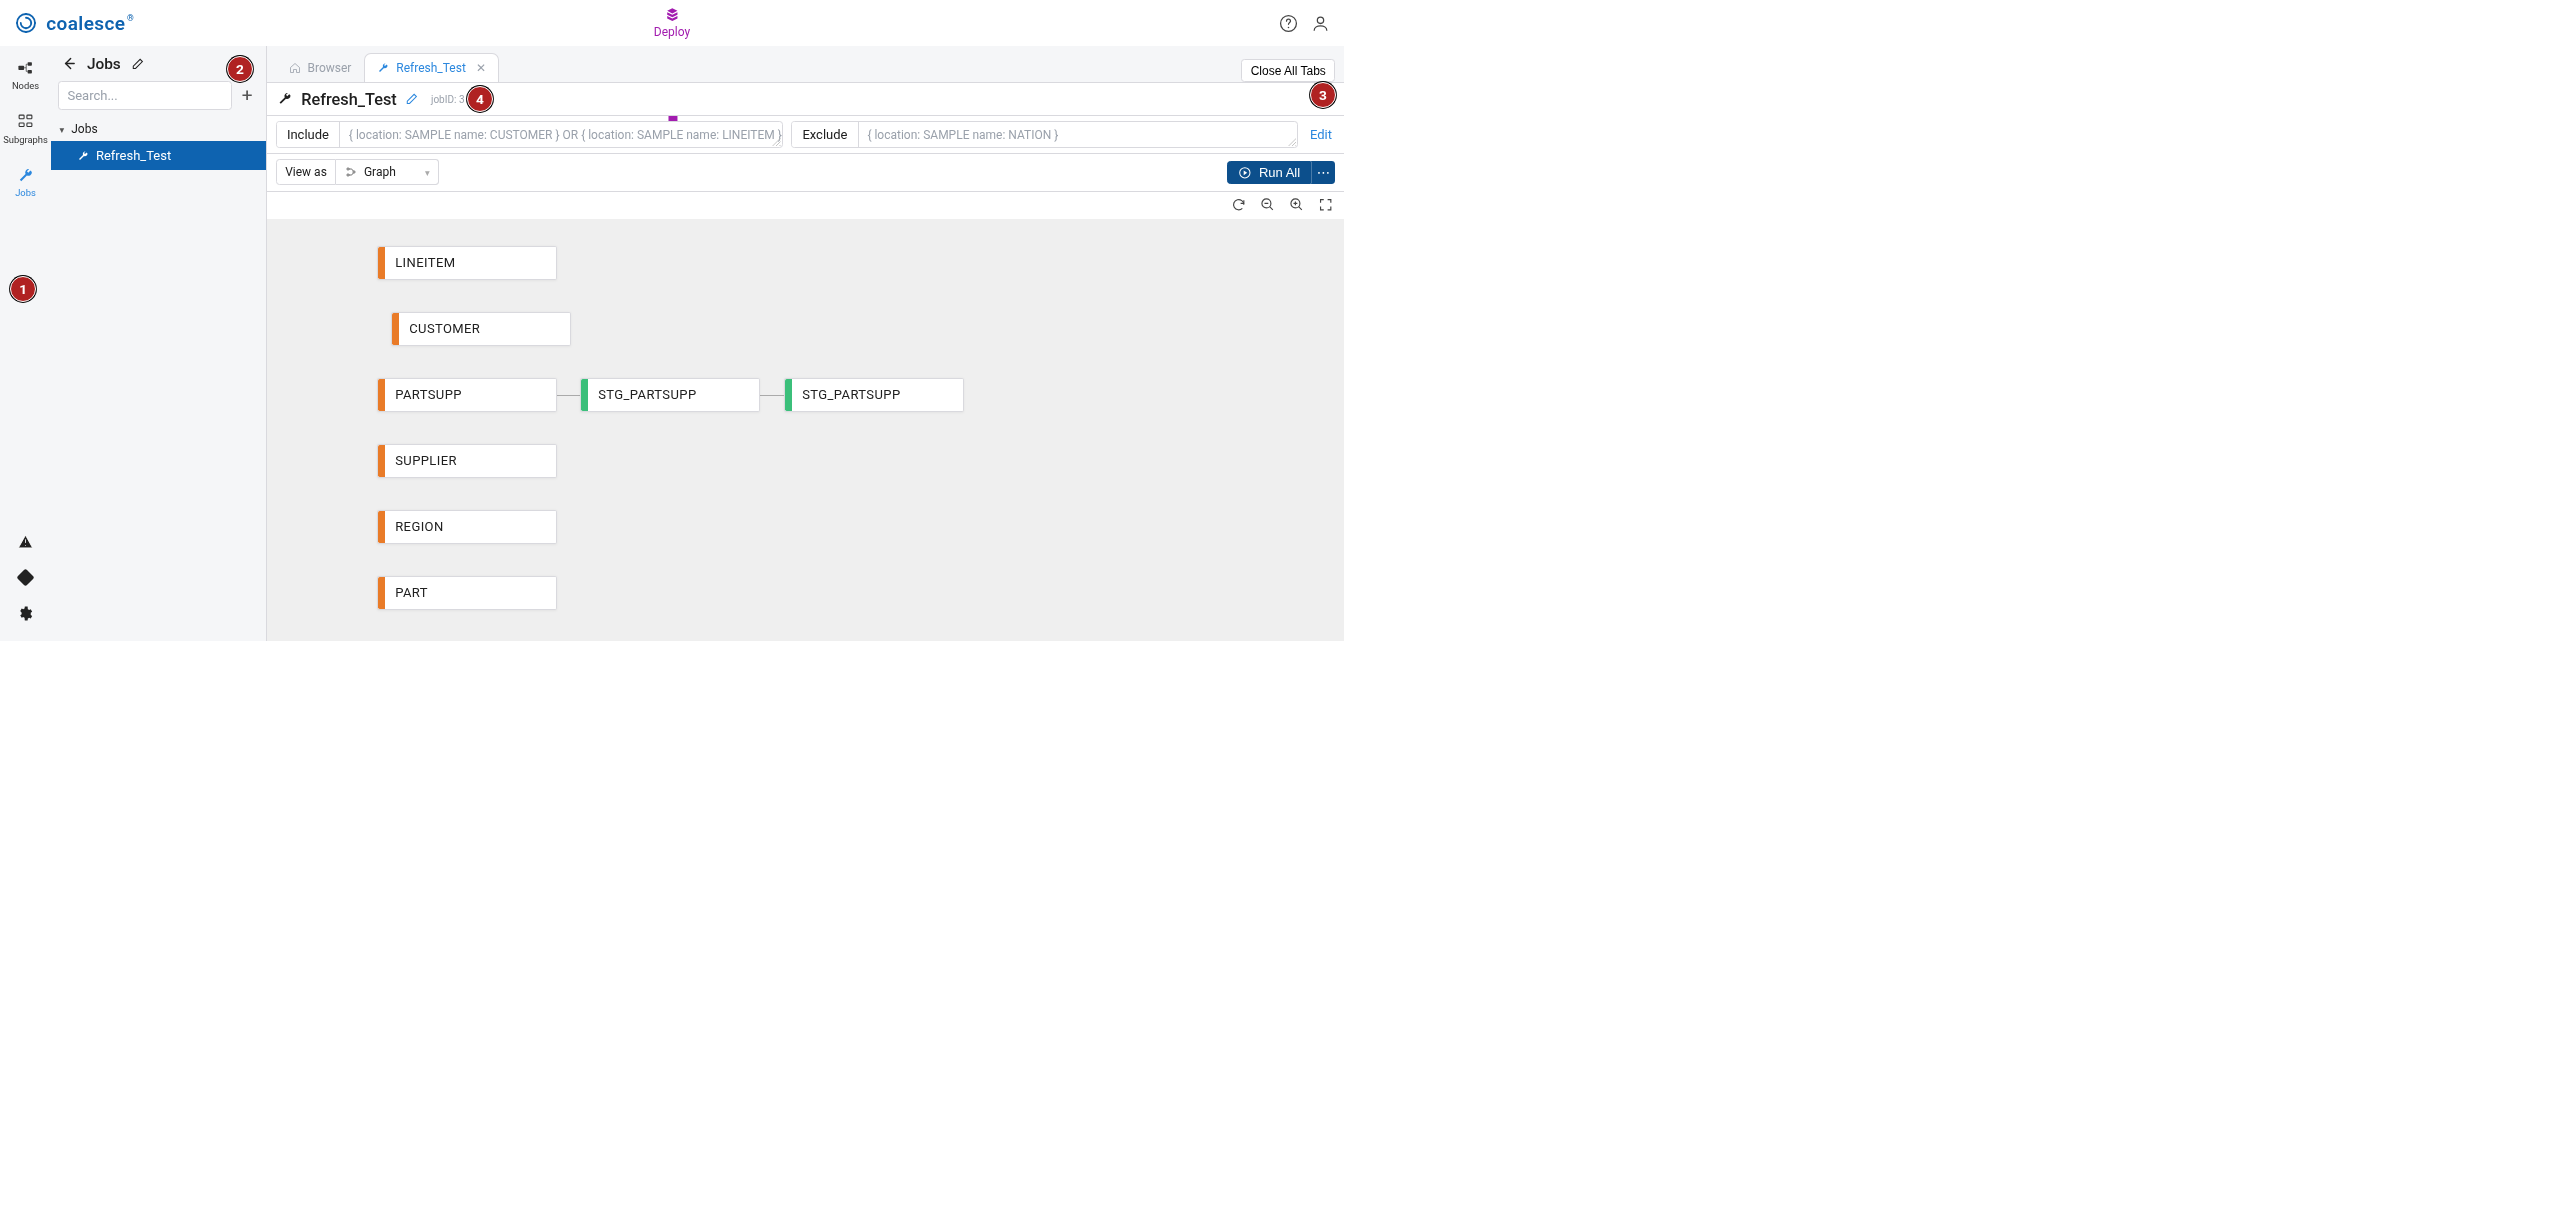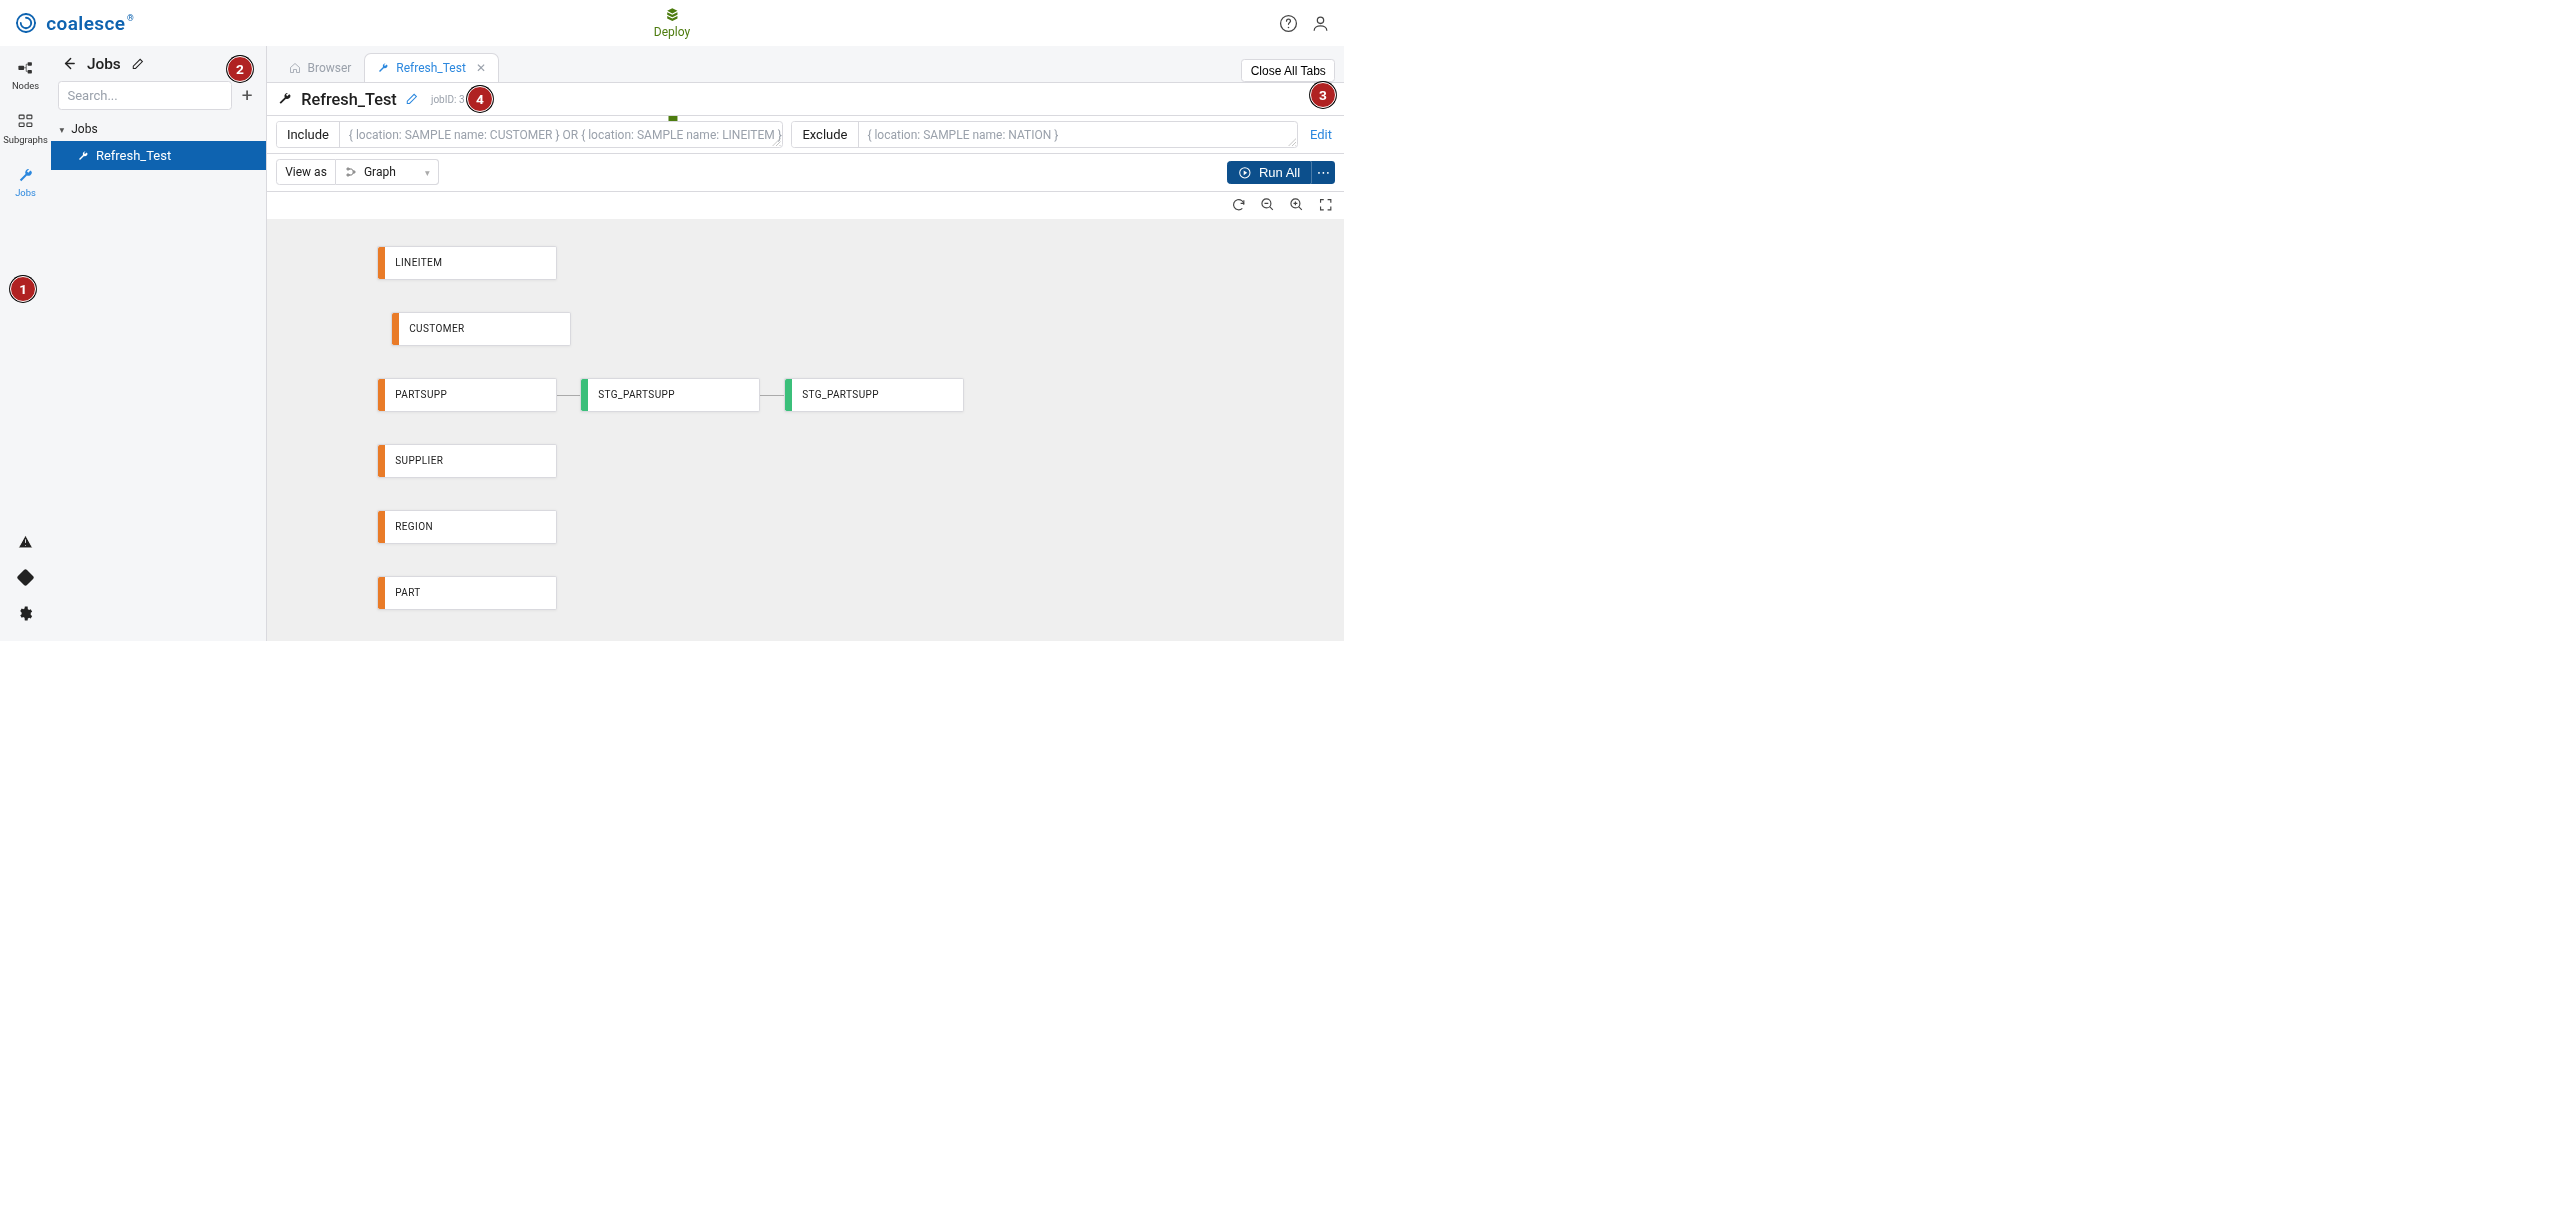--- a/index.html
+++ b/index.html
@@ -25,21 +25,21 @@
 
   
   .topbar { display:flex; align-items:center; height:46px; padding:0 13.7px; }
   .brand { display:flex; align-items:center; gap:8.6px; }
   .brand-logo { width:24px; height:24px; }
   .brand-name { font-size:19px; font-weight:600; color:var(--blue); letter-spacing:0.4px; display:flex; align-items:flex-start;}
   .brand-reg { font-size:8.6px; color:var(--blue); margin-top:1.7px; margin-left:1.7px;}
   .topnav { position:absolute; left:50%; transform:translateX(-50%); display:flex; gap:69px;flex-direction:column; }
   .topnav-item { display:flex; flex-direction:column; align-items:center; font-size:12px; gap:1.7px; }
   .topnav-item.active { color: var(--blue-light); }
-  .topnav-item.inactive { color: #4d7c0f; }
+  .topnav-item.inactive { color: #a21caf; }
   .topright { margin-left:auto; display:flex; gap:13.7px; align-items:center; }
   .icon-btn { cursor:pointer; display:inline-flex; align-items:center; justify-content:center; }
 
   
   .main { display:flex; height: calc(100% - 46px); }
   .leftrail { width: var(--sidebar-w); background: var(--bg-panel); display:flex; flex-direction:column; align-items:center; padding-top:10.3px; gap:15.4px; }
   .rail-item { display:flex; flex-direction:column; align-items:center; gap:3.4px; font-size:9.4px; color:#333; cursor:pointer; width:100%; padding:3.4px 0;}
   .rail-item.active { color: var(--blue-light); }
   .rail-bottom { margin-top:auto; display:flex; flex-direction:column; align-items:center; gap:19px; padding-bottom:19px; }
 
@@ -93,21 +93,21 @@
   
   .canvastoolbar { display:flex; justify-content:flex-end; gap:12px; padding:5.1px 10.3px; background:#fff; }
   .ct-btn { width:17px; height:17px; display:flex; align-items:center; justify-content:center; color:#444; cursor:pointer;}
 
   
   .canvas { flex:1; background: var(--bg-canvas); position:relative; overflow:hidden;}
   .node { position:absolute; width:180px; height:34px; background:#fff; border:0.9px solid var(--border); border-radius:1.7px; display:flex; align-items:center; box-shadow: 0 0.9px 2.6px rgba(0,0,0,.05);}
   .node .stripe { width:6.9px; height:100%; border-radius:1.7px 0 0 1.7px; flex:none;}
   .node .stripe.orange { background: var(--orange); }
   .node .stripe.green { background: var(--green); }
-  .node .nlabel { padding-left:10.3px; font-size:10px; letter-spacing:0.4px;}
+  .node .nlabel { padding-left:10.3px; font-size:13px; letter-spacing:0.4px;}
   .edge { position:absolute; height:0.9px; background:#aaa; }
 
 </style>
 </head>
 <body>
 
 <div class="topbar">
   <div class="brand">
     <span class="brand-logo">
       <svg viewBox="0 0 32 32" width="24" height="24">

